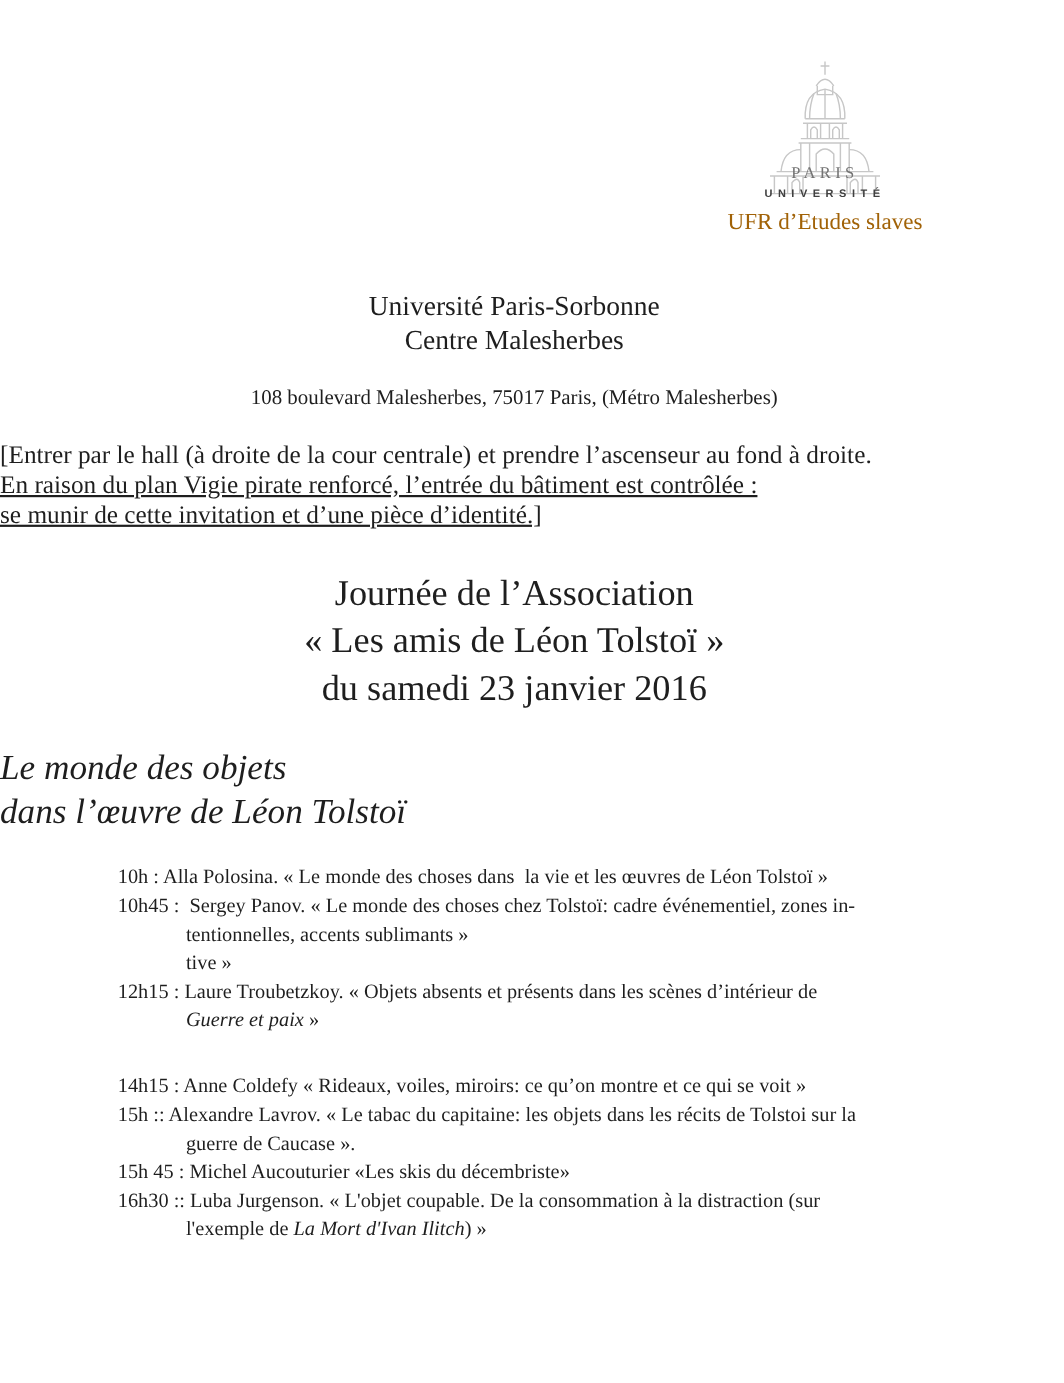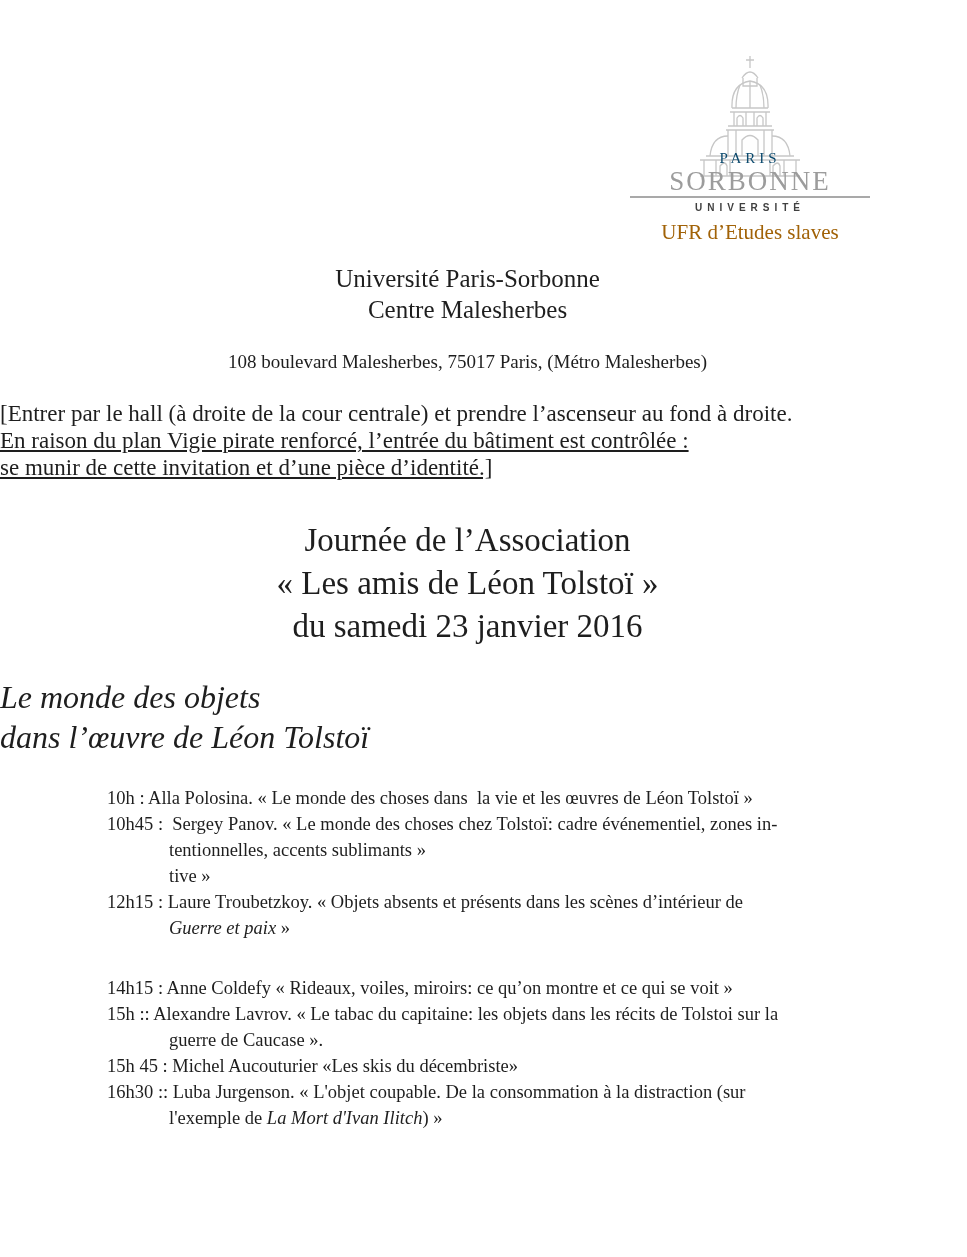--- a/index.html
+++ b/index.html
@@ -14,21 +14,21 @@
   
   .logo{
     position:absolute;
     top:52px;left:630px;width:240px;
     text-align:center;
   }
   .logo svg{display:block;margin:0 auto;}
   .logo-paris{
     margin-top:-30px;
     font-size:15px;letter-spacing:4px;
-    color:#0c4a6e;
+    color:#737373;
   }
   .logo-sorbonne-wrap{
     border-bottom:2px solid #a9a9a9;
     padding-bottom:1px;
   }
   .logo-sorbonne{
     font-size:27px;letter-spacing:2px;
     color:#9c9c9c;
     line-height:28px;
   }
@@ -119,23 +119,20 @@
 
       <path d="M58 84 Q42 84 40 104 M102 84 Q118 84 120 104"></path>
 
       <path d="M36 104 h88 M30 108 h100"></path>
       <path d="M34 108 v16 M126 108 v16 M46 108 v16 M60 108 v16 M100 108 v16 M114 108 v16"></path>
       <path d="M50 124 v-10 q5 -6 7 0 v10 M103 124 v-10 q5 -6 7 0 v10"></path>
       <path d="M30 124 h100"></path>
     </svg>
   </span>
   <div class="logo-paris">PARIS</div>
-  <div class="logo-sorbonne-wrap">
-    <div class="logo-sorbonne">SORBONNE</div>
-  </div>
   <div class="logo-universite">UNIVERSITÉ</div>
   <div class="logo-ufr">UFR d’Etudes slaves</div>
 </div>
 
 <div class="content">
 
   <div class="uni-header">
     <div>Université Paris-Sorbonne</div>
     <div>Centre Malesherbes</div>
   </div>

